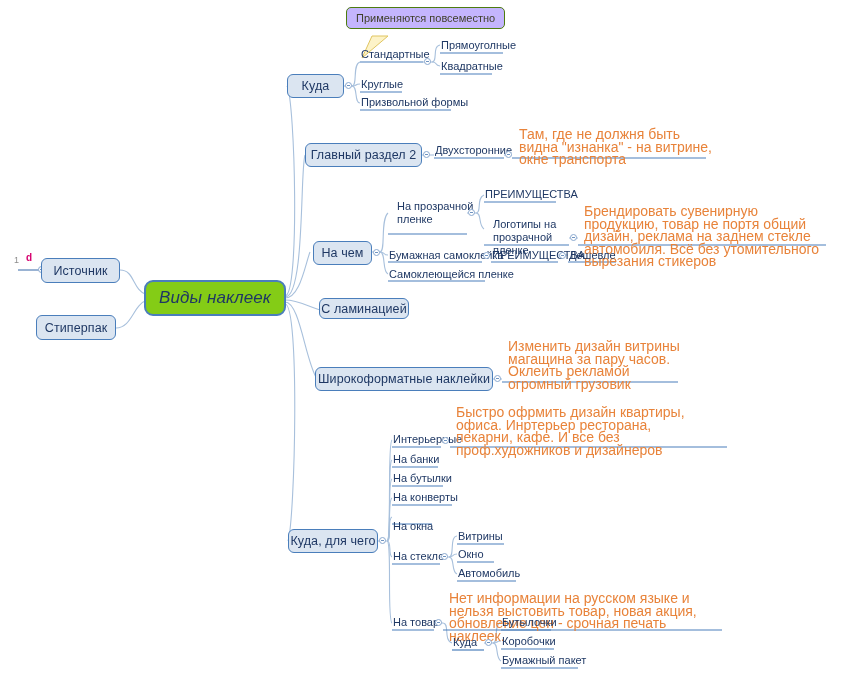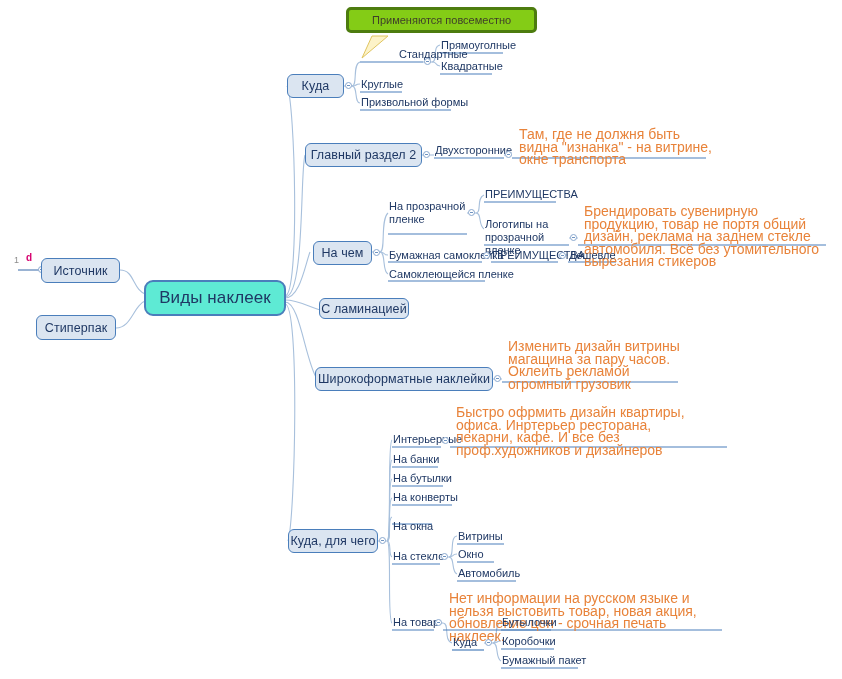--- a/index.html
+++ b/index.html
@@ -38,60 +38,61 @@
     border: 1px solid #4a7ebb;
     border-radius: 6px;
     color: #1f3864;
     display: flex;
     align-items: center;
     justify-content: center;
     white-space: nowrap;
     letter-spacing: .1px;
   }
   .box.central {
-    background: #5eead4;
+    background: #84cc16;
     border: 2px solid #4a7ebb;
     border-radius: 9px;
     font-size: 17px;
     color: #1f3864;
     box-shadow: 0 0 0 0 transparent;
+    font-style: italic;
   }
   .box.main {
     font-size: 12.5px;
     padding: 0 10px;
   }
 
   
   .tnode {
     position: absolute;
     font-size: 11px;
     color: #1f3864;
     white-space: nowrap;
     line-height: 13px;
   }
-  .tnode.wrap { white-space: normal; }
+  .tnode.wrap { white-space: normal; margin-left: 8px; }
 
   
   .note {
     position: absolute;
     font-size: 14px;
     color: #e8833a;
     line-height: 12.5px;
     white-space: normal;
   }
 
   
   .callout {
     position: absolute;
-    background: #84cc16;
-    border: 3px solid #4d7c0f;
+    background: #c4b5fd;
+    border: 1px solid #4d7c0f;
     border-radius: 5px;
     font-size: 11px;
     color: #3f3f2a;
-    padding: 4px 23px;
+    padding: 4px 9px;
     white-space: nowrap;
   }
 
   
   .dot {
     position: absolute;
     width: 7px;
     height: 7px;
     border: 1px solid #8aa9cf;
     border-radius: 50%;
@@ -260,21 +261,21 @@
 
   <div class="callout" style="left:346px; top:7px;">
     <span>Применяются повсеместно</span>
   </div>
 
   <div class="box main" style="left:287px; top:74px; width:57px; height:24px;">
     <span>Куда</span>
   </div>
   <span class="dot" style="left:345px; top:82px;"></span>
 
-  <span class="tnode" style="left:361px; top:48px;margin-left:38px;">Стандартные</span>
+  <span class="tnode" style="left:361px; top:48px;">Стандартные</span>
   <span class="dot" style="left:424px; top:58px;"></span>
 
   <span class="tnode" style="left:441px; top:39px;">Прямоуголные</span>
   <span class="tnode" style="left:441px; top:60px;">Квадратные</span>
 
   <span class="tnode" style="left:361px; top:78px;">Круглые</span>
   <span class="tnode" style="left:361px; top:96px;">Призвольной формы</span>
 
   <div class="box main" style="left:305px; top:143px; width:117px; height:24px;">
     <span>Главный раздел 2</span>

